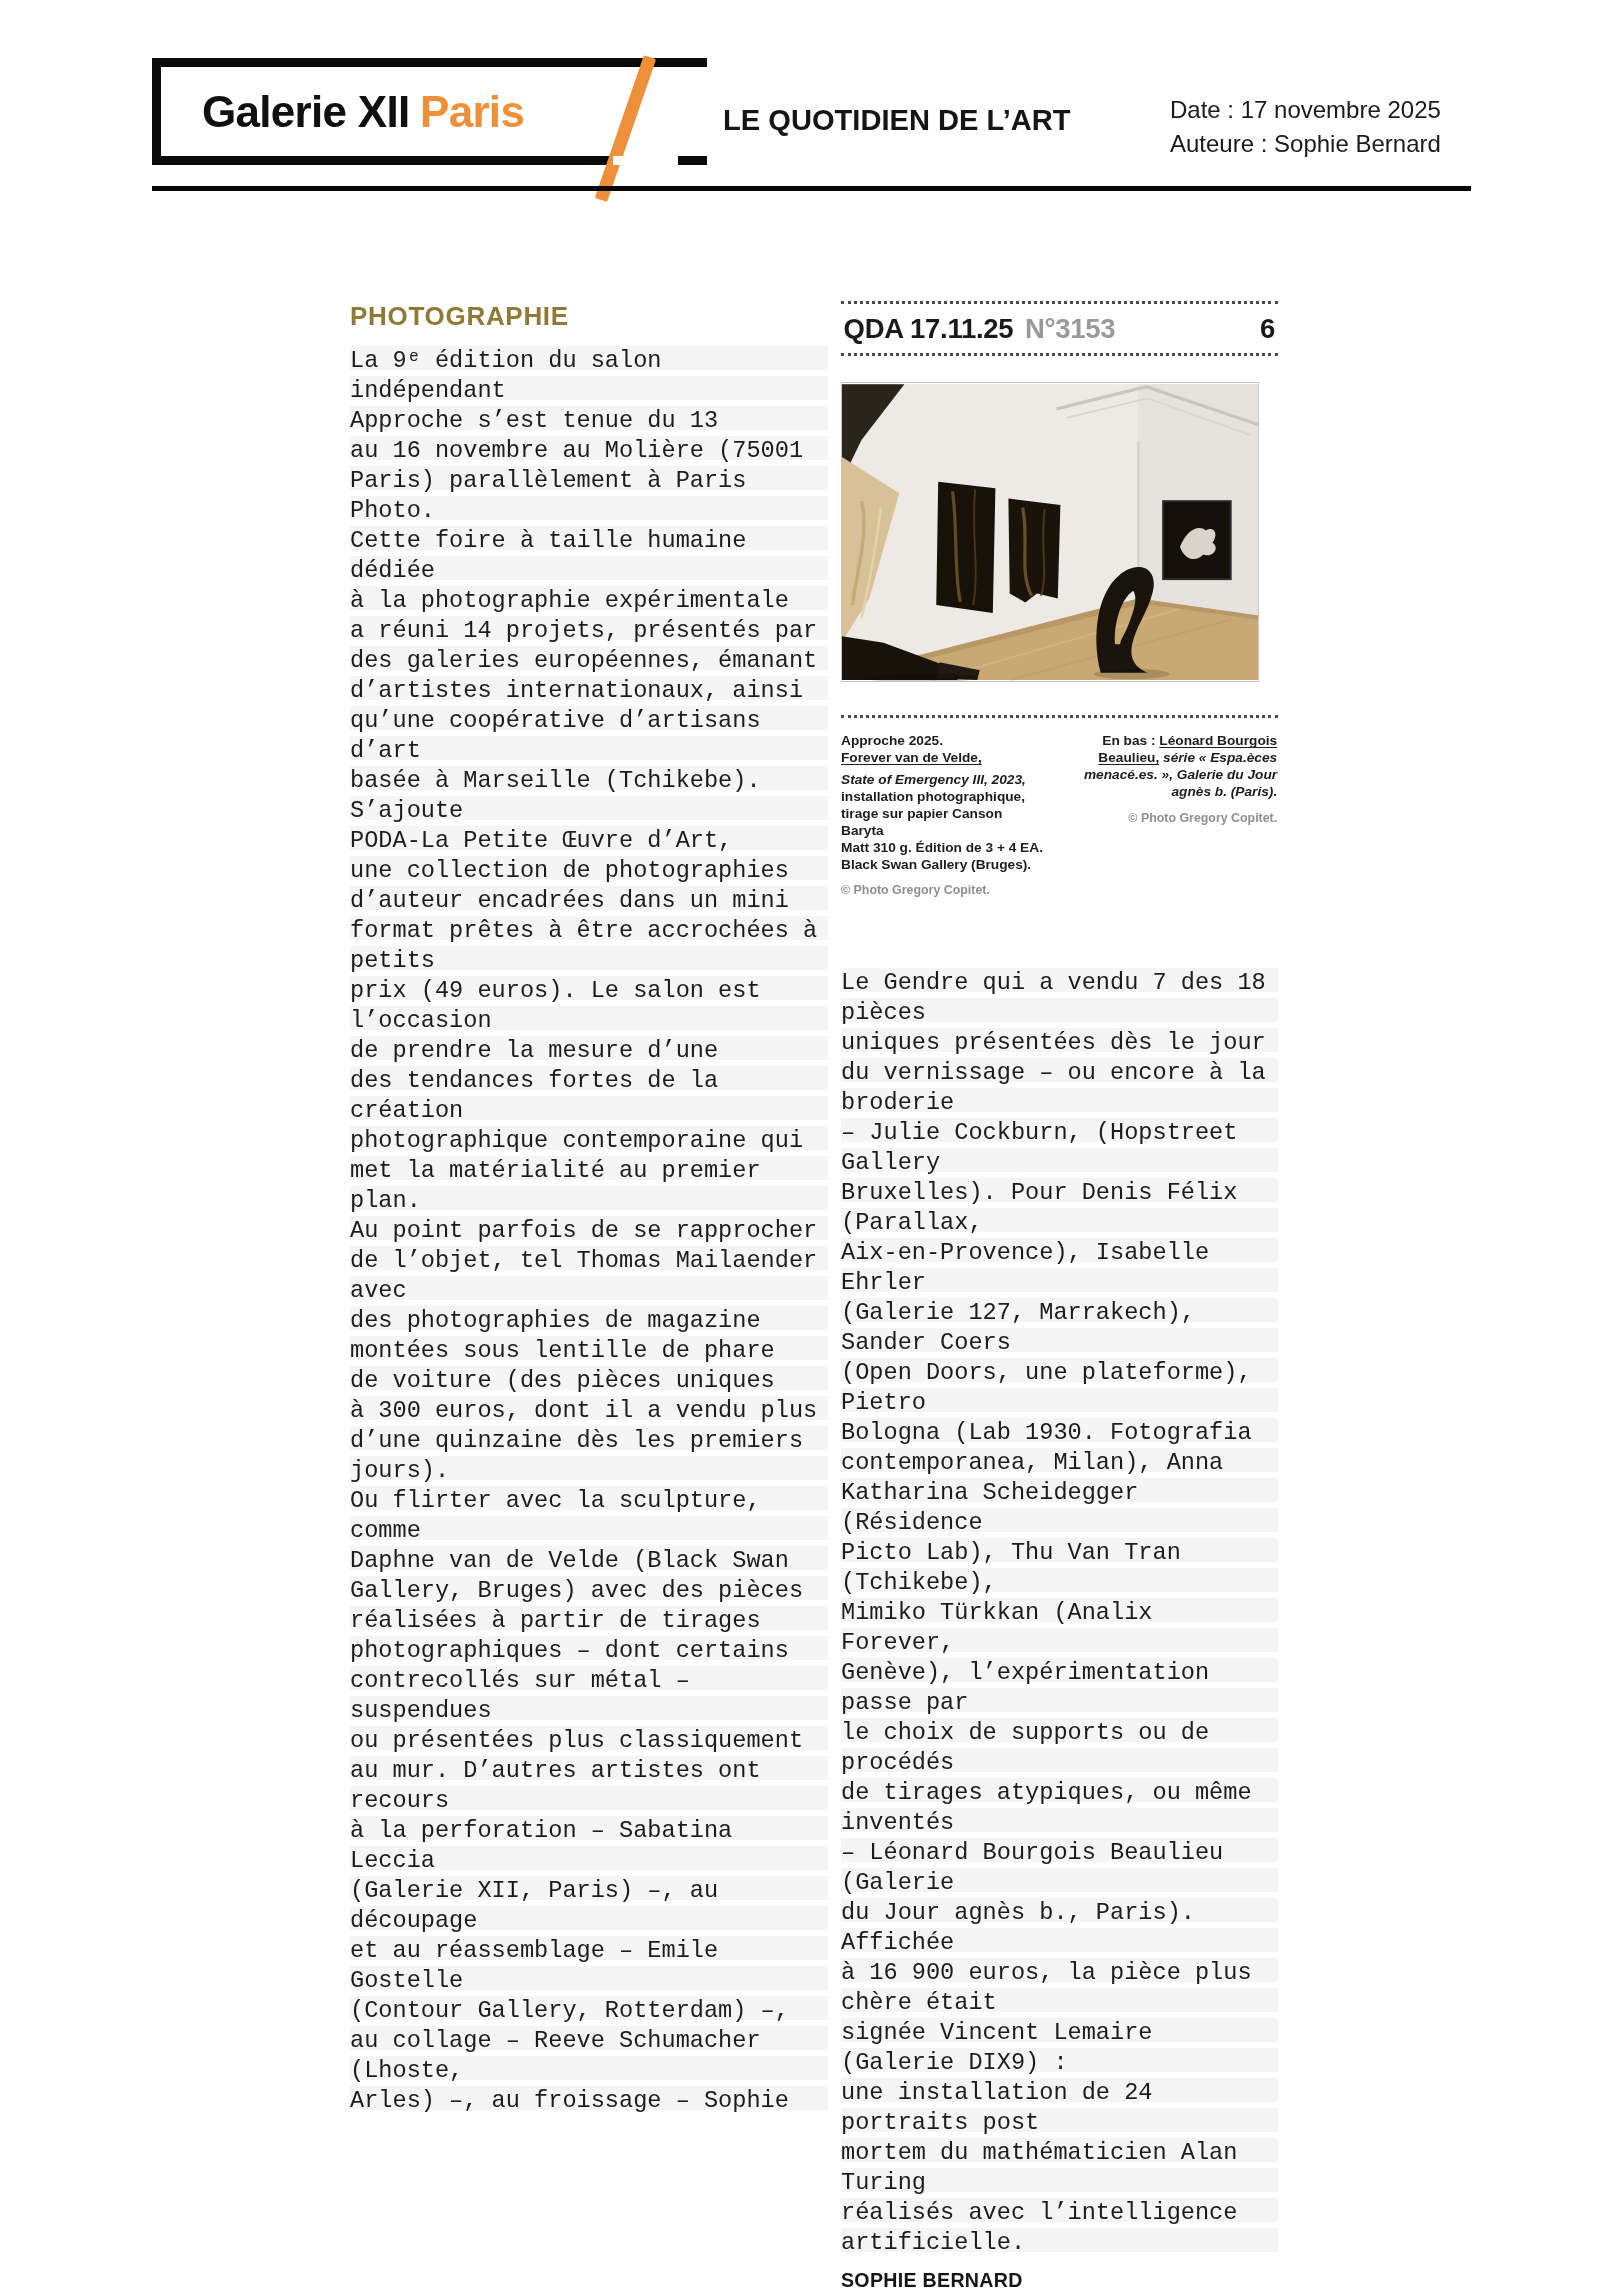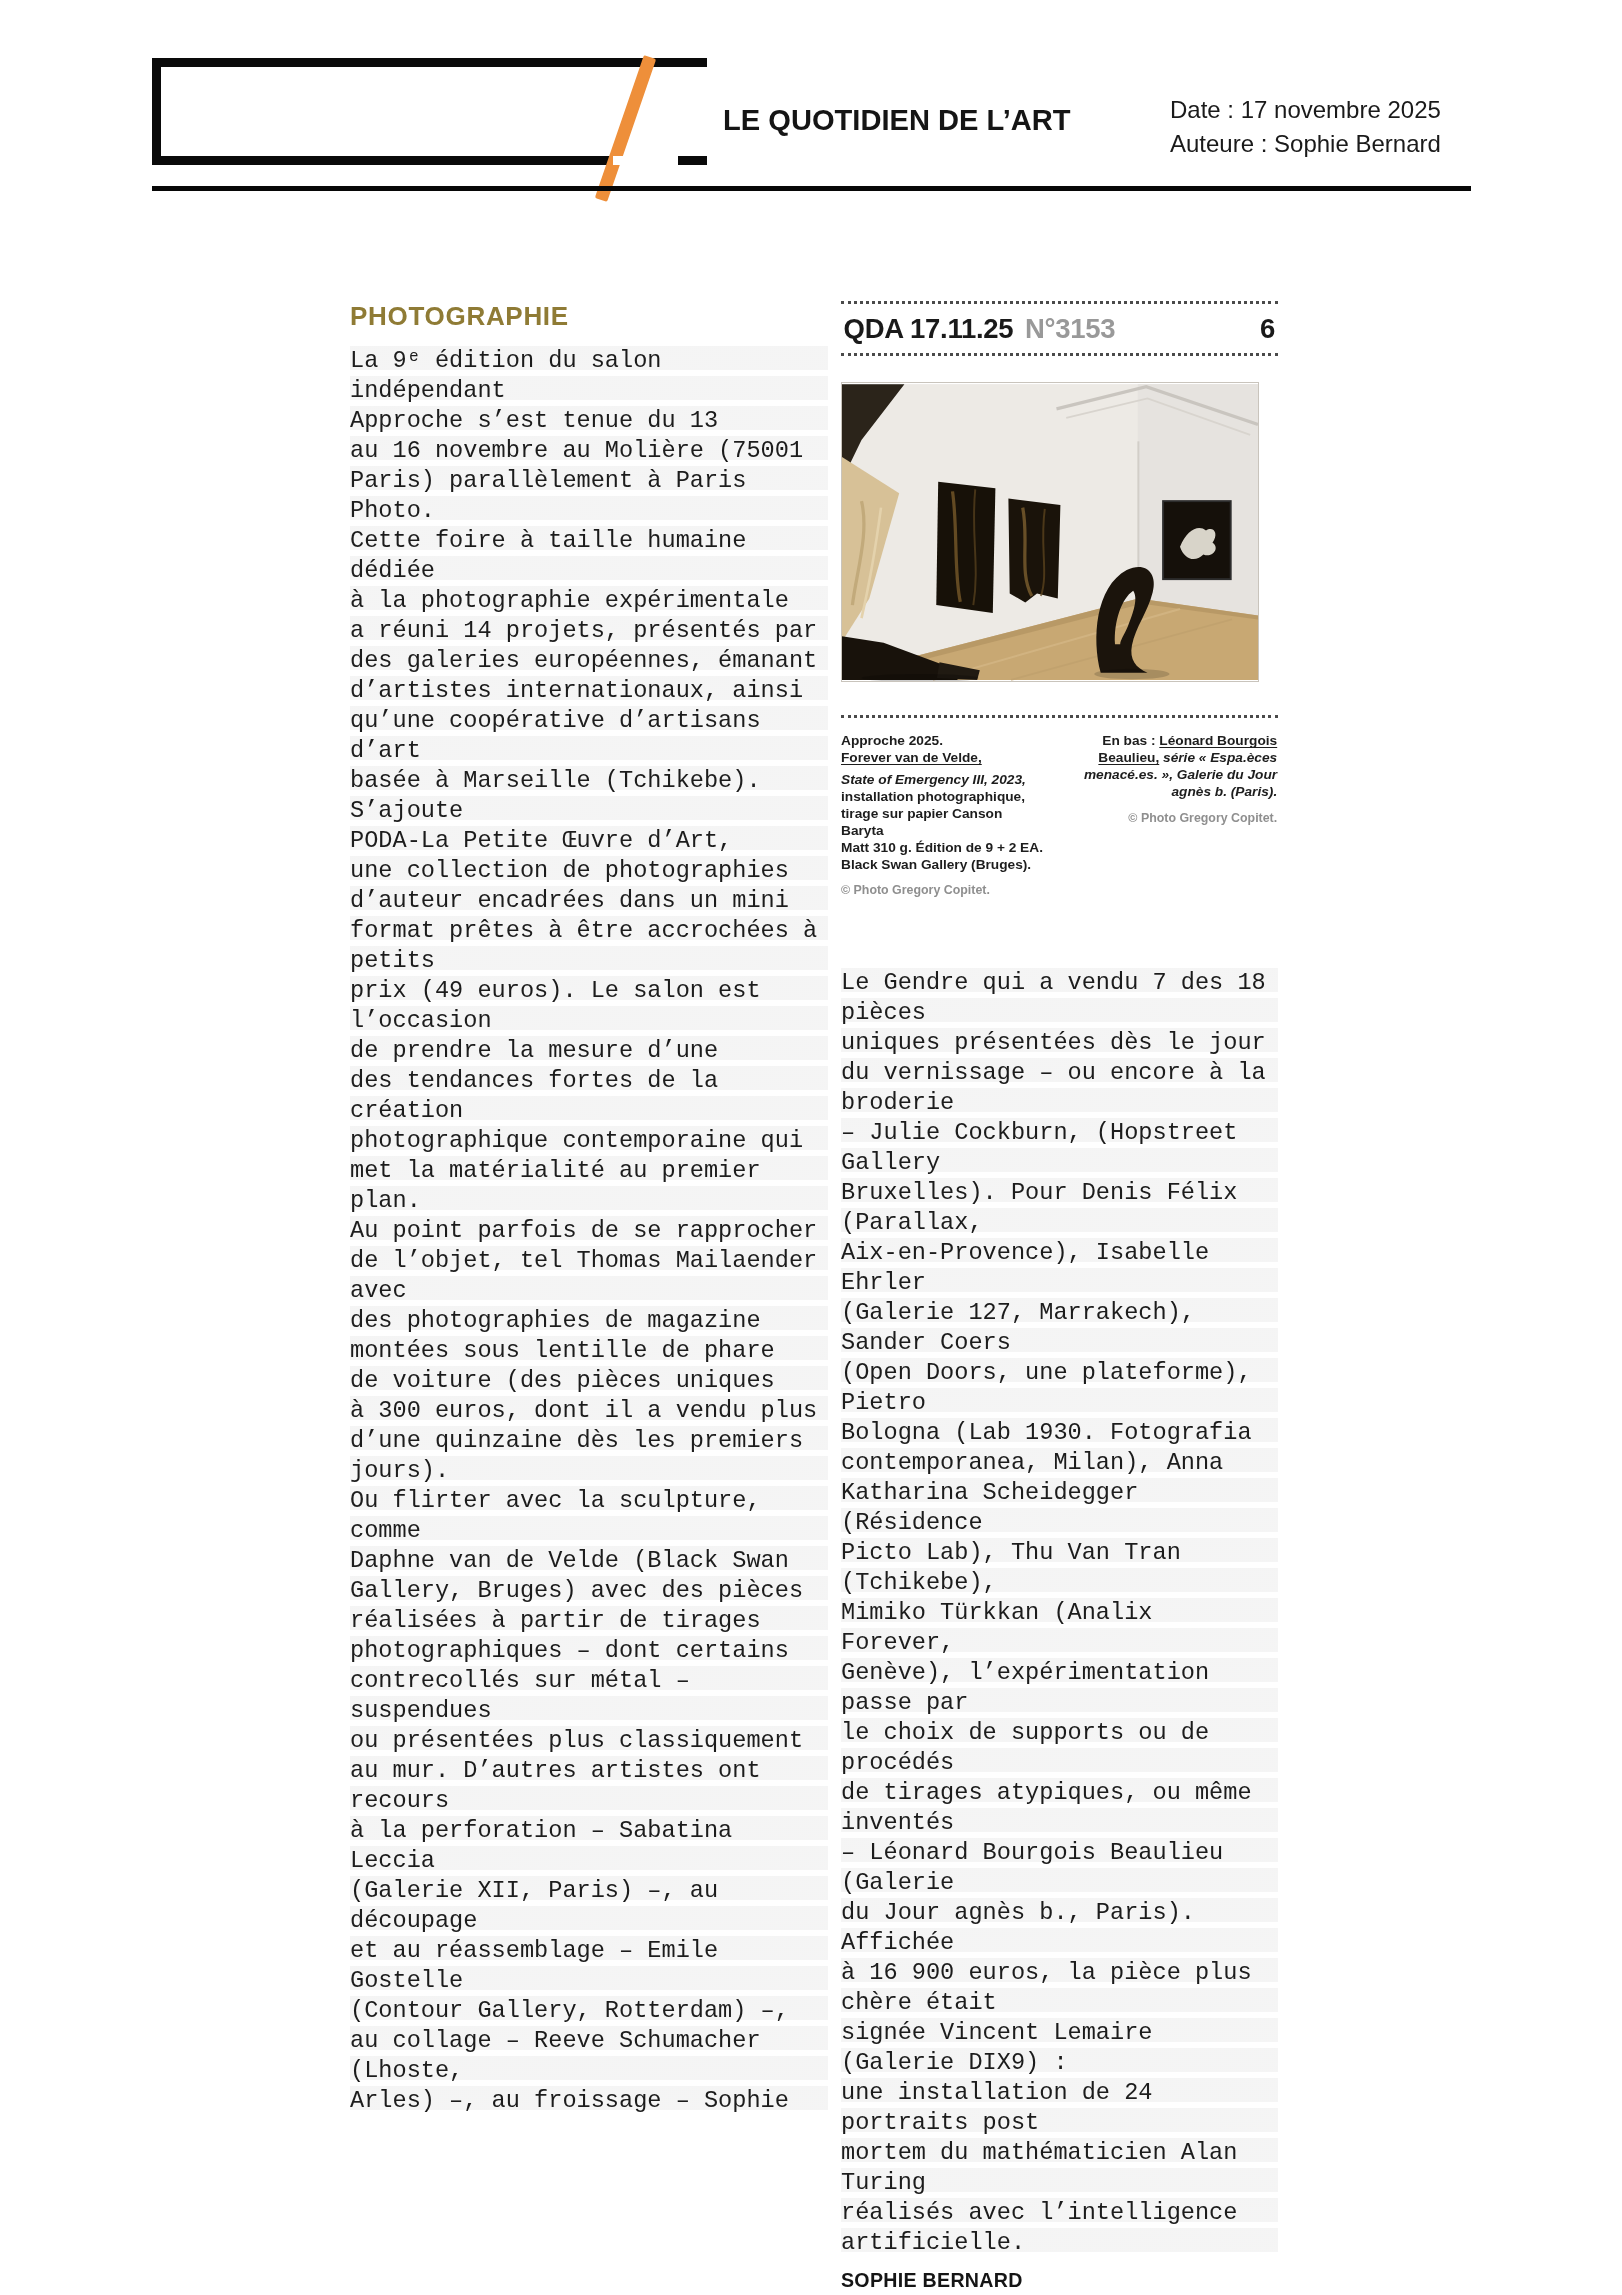--- a/index.html
+++ b/index.html
@@ -81,20 +81,23 @@
     width:26px;height:26px;border-radius:50%;background:#141414;color:#ffffff;
     display:flex;align-items:center;justify-content:center;font-size:17px;font-weight:700;
     flex:0 0 auto;
   }
   .link-text{margin-left:7.9px;font-size:15px;font-weight:800;color:#141414;letter-spacing:0px;}
 </style>
 </head>
 <body>
 
 <div class="logo-box">
+  <div class="logo-text">
+    <span>Galerie XII</span><span class="logo-accent" style="color:#ee8f3a;">Paris</span>
+  </div>
   <div class="logo-slash" style="background:#ee8f3a;"></div>
   <div class="logo-mask"></div>
 </div>
 
 <div class="pub-name">LE QUOTIDIEN DE L’ART</div>
 
 <div class="header-meta">
   <div>Date : 17 novembre 2025</div>
   <div>Auteure : Sophie Bernard</div>
 </div>
@@ -196,21 +199,21 @@
 
   <div class="fig-divider"></div>
 
   <div class="captions">
     <div class="cap-col cap-left">
       <div>Approche 2025.</div>
       <div class="cap-u">Forever van de Velde,</div>
       <div class="cap-i cap-gap">State of Emergency III, 2023,</div>
       <div>installation photographique,</div>
       <div>tirage sur papier Canson Baryta</div>
-      <div>Matt 310 g. Édition de 9 + 2 EA.</div>
+      <div>Matt 310 g. Édition de 3 + 4 EA.</div>
       <div>Black Swan Gallery (Bruges).</div>
       <div class="cap-credit" style="color:#8f8f8f;">© Photo Gregory Copitet.</div>
     </div>
     <div class="cap-col cap-right">
       <div><span>En bas : </span><span class="cap-u">Léonard Bourgois</span></div>
       <div><span class="cap-u">Beaulieu,</span><span class="cap-i"> série « Espa.èces</span></div>
       <div class="cap-i">menacé.es. », Galerie du Jour</div>
       <div class="cap-i">agnès b. (Paris).</div>
       <div class="cap-credit" style="color:#8f8f8f;">© Photo Gregory Copitet.</div>
     </div>

